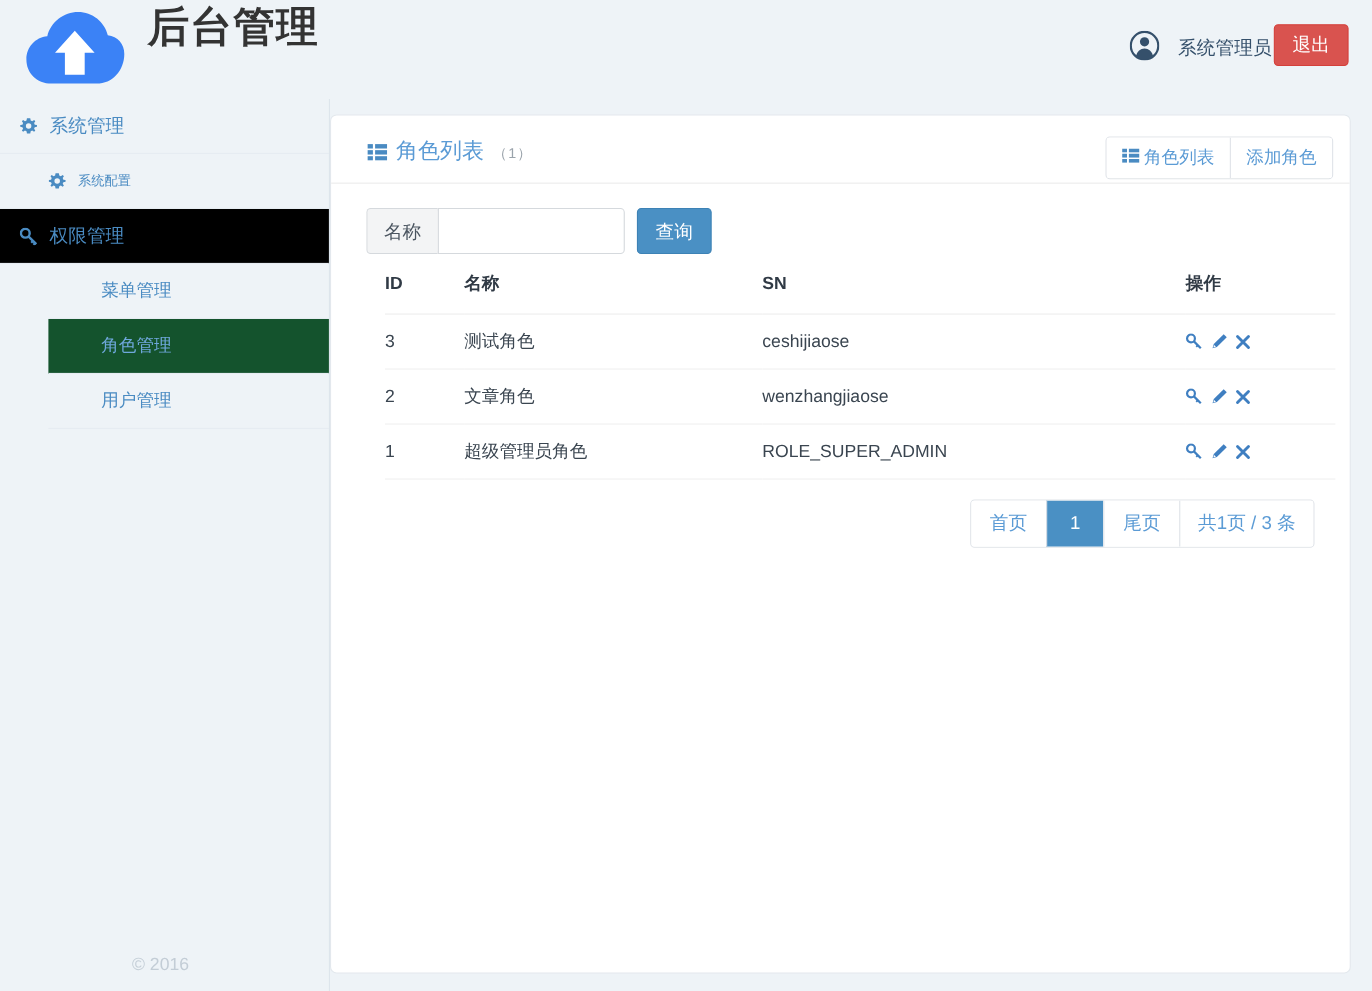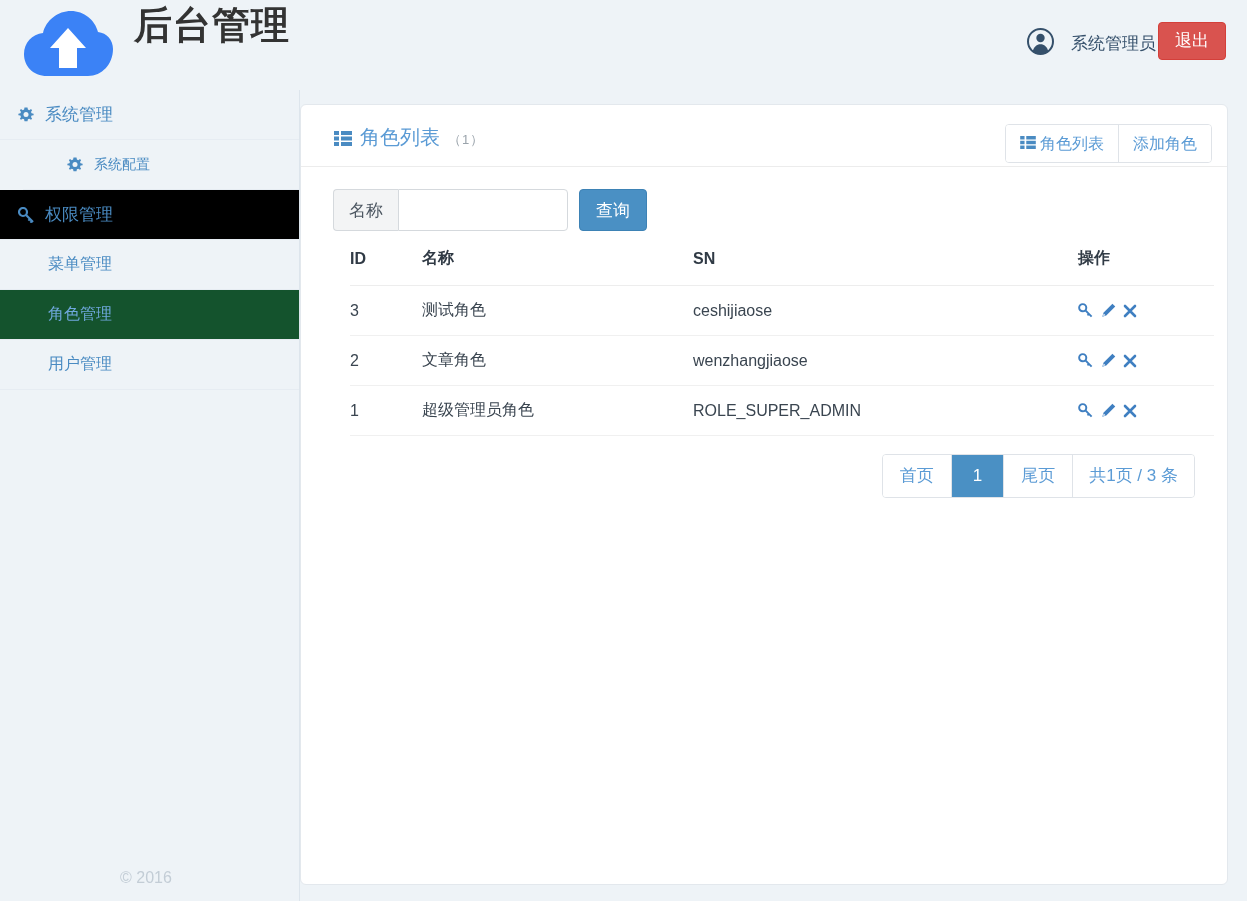--- a/index.html
+++ b/index.html
@@ -43,22 +43,22 @@
     position: absolute; left: 0; top: 90px; width: 300px; height: 811px;
     background: #eef3f7; border-right: 1px solid #dde5ec;
   }
   .nav-item {
     display: flex; align-items: center;
     height: 50px; padding-left: 18px;
     font-size: 17px; color: #4a8bc2; cursor: pointer;
     border-bottom: 1px solid #e6ecf2;
   }
   .nav-item.level1 { padding-left: 18px; }
-  .nav-item.level2 { padding-left: 44px; font-size: 14px; margin-left: 23px; }
-  .nav-item.level2b { padding-left: 48px; font-size: 16px; }
+  .nav-item.level2 { padding-left: 44px; font-size: 12px; }
+  .nav-item.level2b { padding-left: 48px; font-size: 16px; margin-left: 44px; }
   .nav-item.active { background: #000000; }
   .nav-item.current { background: #14532d; color: #6fa8dc; }
   .nav-icon { display: inline-flex; width: 20px; margin-right: 7px; align-items: center; }
   .nav-icon svg { display: block; }
   #footer-copyright {
     position: absolute; left: 120px; bottom: 14px;
     font-size: 16px; color: #c3cdd6;
   }
 
   

